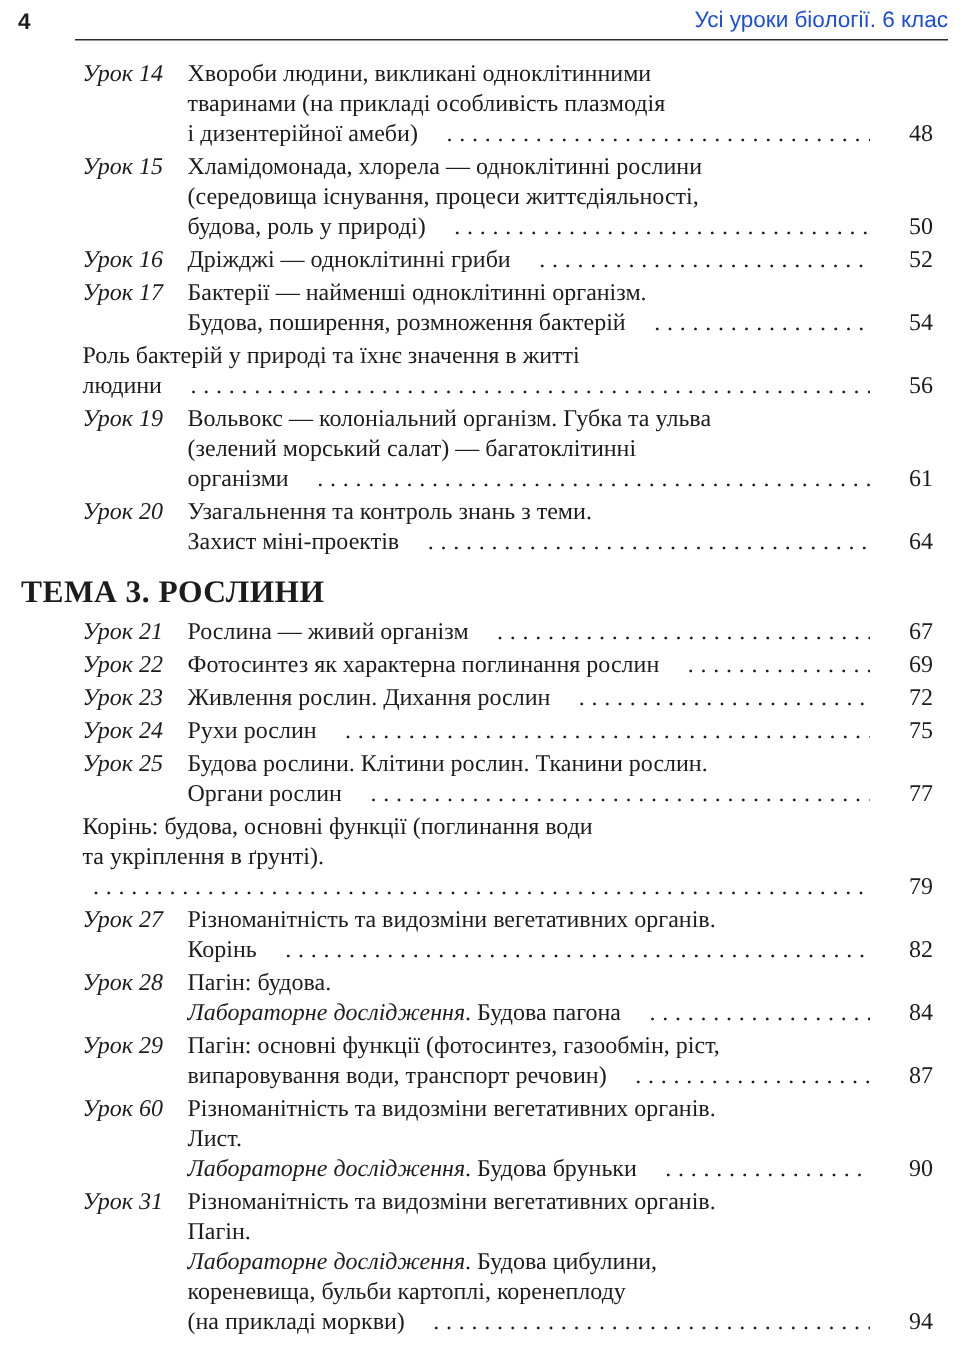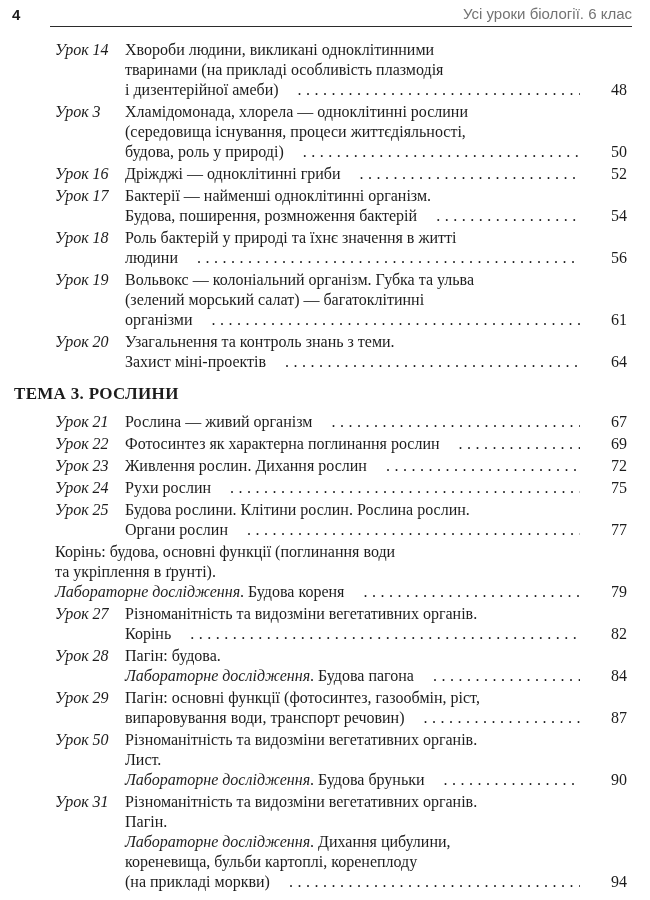--- a/index.html
+++ b/index.html
@@ -35,30 +35,30 @@
   }
   .head-rule-wrap {
     flex: 1;
     border-bottom: 1.5px solid #2b2b2b;
     text-align: right;
     padding-bottom: 3px;
   }
   .running-title {
     font-family: "Liberation Sans", sans-serif;
     font-size: 15px;
-    color: #737373;
+    color: #1d4ed8;
   }
   
   .toc {
     margin-top: 13px;
     padding: 0 18px 0 14px;
   }
   .section-heading {
     font-weight: bold;
-    font-size: 17px;
+    font-size: 21px;
     letter-spacing: 0.3px;
     margin: 12px 0 8px 0;
     line-height: 20px;
   }
   .entry {
     display: flex;
     padding-left: 41px;
     margin-bottom: 2px;
   }
   .entry-label {
@@ -82,21 +82,21 @@
     overflow: hidden;
     white-space: nowrap;
     margin-left: 7px;
     margin-right: 14px;
     letter-spacing: 4.5px;
     line-height: 20px;
   }
   .pagenum {
     flex: 0 0 auto;
     width: 26px;
-    text-align: center;
+    text-align: left;
     line-height: 20px;
   }
 </style>
 </head>
 <body>
 
 <div class="page">
   <header class="header">
     <span class="folio">4</span>
     <div class="head-rule-wrap">
@@ -111,21 +111,21 @@
           <div class="line"><span class="text"><span>Хвороби людини, викликані одноклітинними</span></span></div>
           <div class="line"><span class="text"><span>тваринами (на прикладі особливість плазмодія</span></span></div>
           <div class="line last">
             <span class="text"><span>і дизентерійної амеби)</span></span>
             <span class="leader">............................................................................................................................................</span>
             <span class="pagenum">48</span>
           </div>
         </div>
       </div>
       <div class="entry">
-        <span class="entry-label">Урок 3</span>
+        <span class="entry-label">Урок 15</span>
         <div class="entry-body">
           <div class="line"><span class="text"><span>Хламідомонада, хлорела — одноклітинні рослини</span></span></div>
           <div class="line"><span class="text"><span>(середовища існування, процеси життєдіяльності,</span></span></div>
           <div class="line last">
             <span class="text"><span>будова, роль у природі)</span></span>
             <span class="leader">............................................................................................................................................</span>
             <span class="pagenum">50</span>
           </div>
         </div>
       </div>
@@ -144,21 +144,20 @@
         <div class="entry-body">
           <div class="line"><span class="text"><span>Бактерії — найменші одноклітинні організм.</span></span></div>
           <div class="line last">
             <span class="text"><span>Будова, поширення, розмноження бактерій</span></span>
             <span class="leader">............................................................................................................................................</span>
             <span class="pagenum">54</span>
           </div>
         </div>
       </div>
       <div class="entry">
-        <span class="entry-label">Урок 18</span>
         <div class="entry-body">
           <div class="line"><span class="text"><span>Роль бактерій у природі та їхнє значення в житті</span></span></div>
           <div class="line last">
             <span class="text"><span>людини</span></span>
             <span class="leader">............................................................................................................................................</span>
             <span class="pagenum">56</span>
           </div>
         </div>
       </div>
       <div class="entry">
@@ -221,34 +220,33 @@
           <div class="line last">
             <span class="text"><span>Рухи рослин</span></span>
             <span class="leader">............................................................................................................................................</span>
             <span class="pagenum">75</span>
           </div>
         </div>
       </div>
       <div class="entry">
         <span class="entry-label">Урок 25</span>
         <div class="entry-body">
-          <div class="line"><span class="text"><span>Будова рослини. Клітини рослин. Рослина рослин.</span></span></div>
+          <div class="line"><span class="text"><span>Будова рослини. Клітини рослин. Тканини рослин.</span></span></div>
           <div class="line last">
             <span class="text"><span>Органи рослин</span></span>
             <span class="leader">............................................................................................................................................</span>
             <span class="pagenum">77</span>
           </div>
         </div>
       </div>
       <div class="entry">
         <div class="entry-body">
           <div class="line"><span class="text"><span>Корінь: будова, основні функції (поглинання води</span></span></div>
           <div class="line"><span class="text"><span>та укріплення в ґрунті).</span></span></div>
           <div class="line last">
-            <span class="text"><span class="seg-italic">Лабораторне дослідження</span><span>. Будова кореня</span></span>
             <span class="leader">............................................................................................................................................</span>
             <span class="pagenum">79</span>
           </div>
         </div>
       </div>
       <div class="entry">
         <span class="entry-label">Урок 27</span>
         <div class="entry-body">
           <div class="line"><span class="text"><span>Різноманітність та видозміни вегетативних органів.</span></span></div>
           <div class="line last">
@@ -274,37 +272,37 @@
         <div class="entry-body">
           <div class="line"><span class="text"><span>Пагін: основні функції (фотосинтез, газообмін, ріст,</span></span></div>
           <div class="line last">
             <span class="text"><span>випаровування води, транспорт речовин)</span></span>
             <span class="leader">............................................................................................................................................</span>
             <span class="pagenum">87</span>
           </div>
         </div>
       </div>
       <div class="entry">
-        <span class="entry-label">Урок 50</span>
+        <span class="entry-label">Урок 60</span>
         <div class="entry-body">
           <div class="line"><span class="text"><span>Різноманітність та видозміни вегетативних органів.</span></span></div>
           <div class="line"><span class="text"><span>Лист.</span></span></div>
           <div class="line last">
             <span class="text"><span class="seg-italic">Лабораторне дослідження</span><span>. Будова бруньки</span></span>
             <span class="leader">............................................................................................................................................</span>
             <span class="pagenum">90</span>
           </div>
         </div>
       </div>
       <div class="entry">
         <span class="entry-label">Урок 31</span>
         <div class="entry-body">
           <div class="line"><span class="text"><span>Різноманітність та видозміни вегетативних органів.</span></span></div>
           <div class="line"><span class="text"><span>Пагін.</span></span></div>
-          <div class="line"><span class="text"><span class="seg-italic">Лабораторне дослідження</span><span>. Дихання цибулини,</span></span></div>
+          <div class="line"><span class="text"><span class="seg-italic">Лабораторне дослідження</span><span>. Будова цибулини,</span></span></div>
           <div class="line"><span class="text"><span>кореневища, бульби картоплі, коренеплоду</span></span></div>
           <div class="line last">
             <span class="text"><span>(на прикладі моркви)</span></span>
             <span class="leader">............................................................................................................................................</span>
             <span class="pagenum">94</span>
           </div>
         </div>
       </div>
     </main>
 </div>

